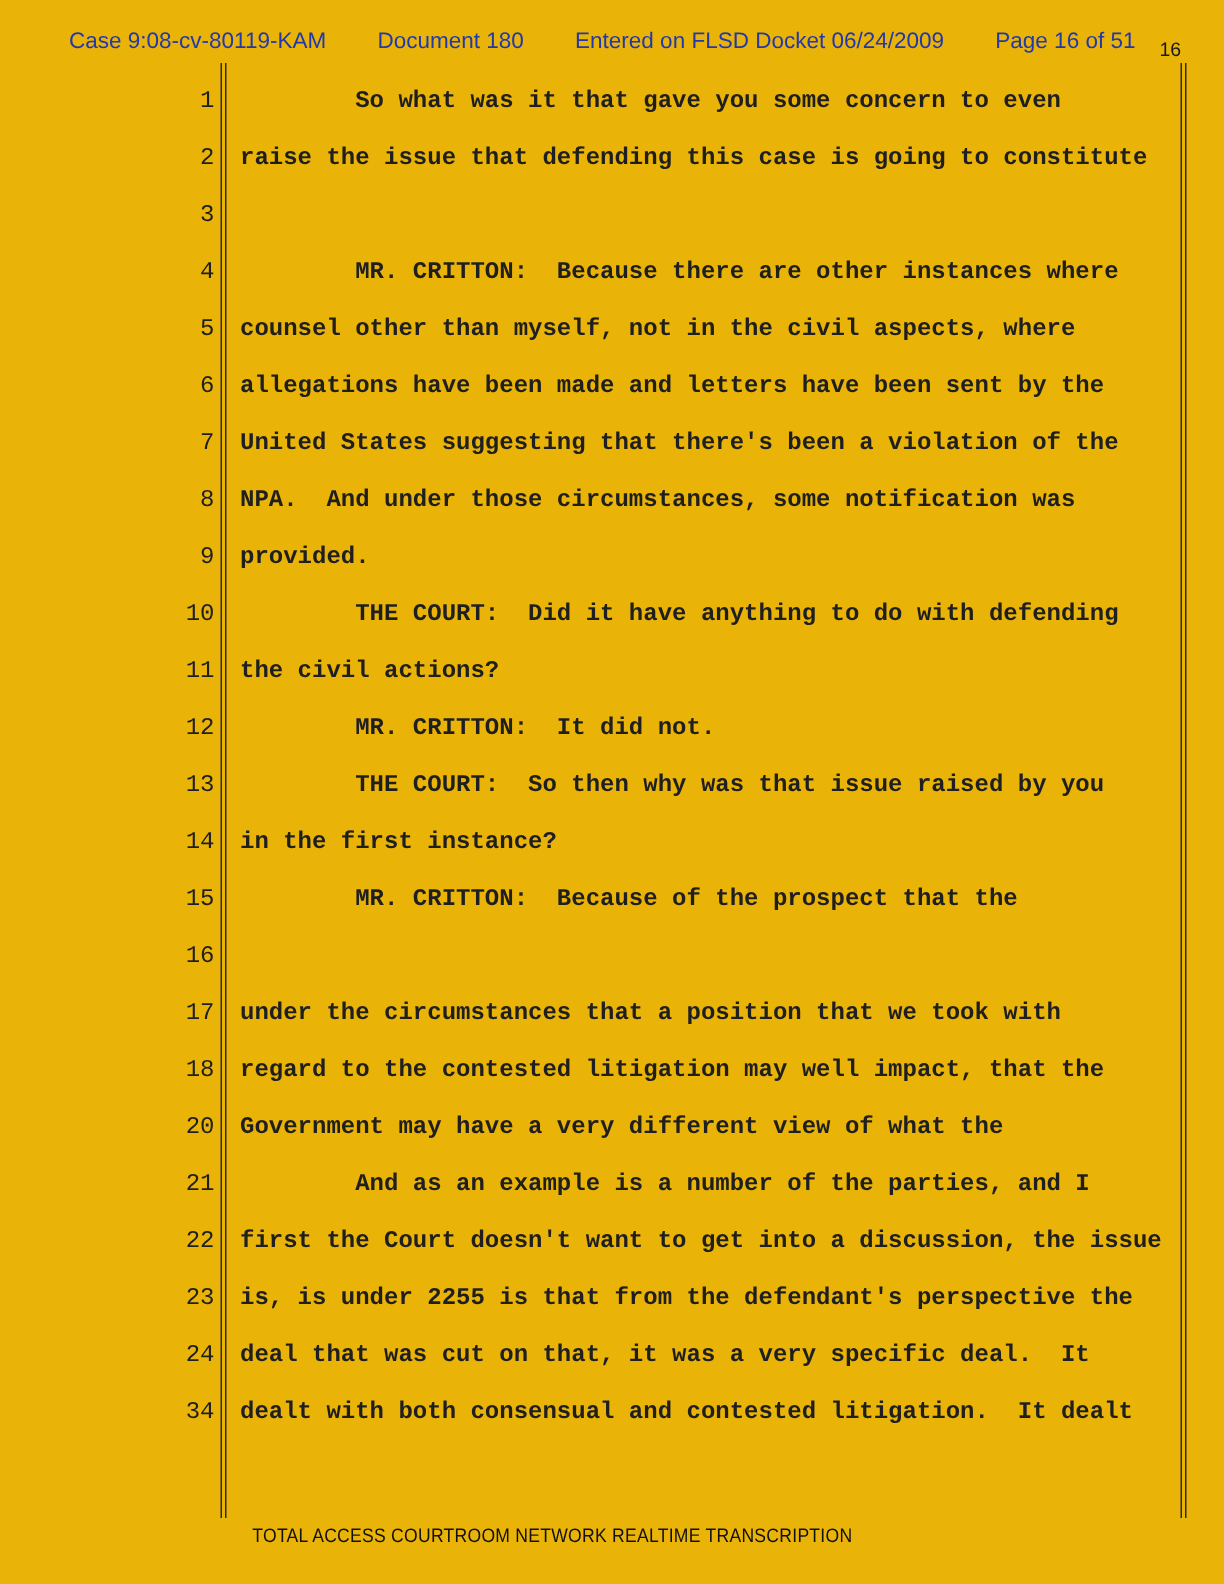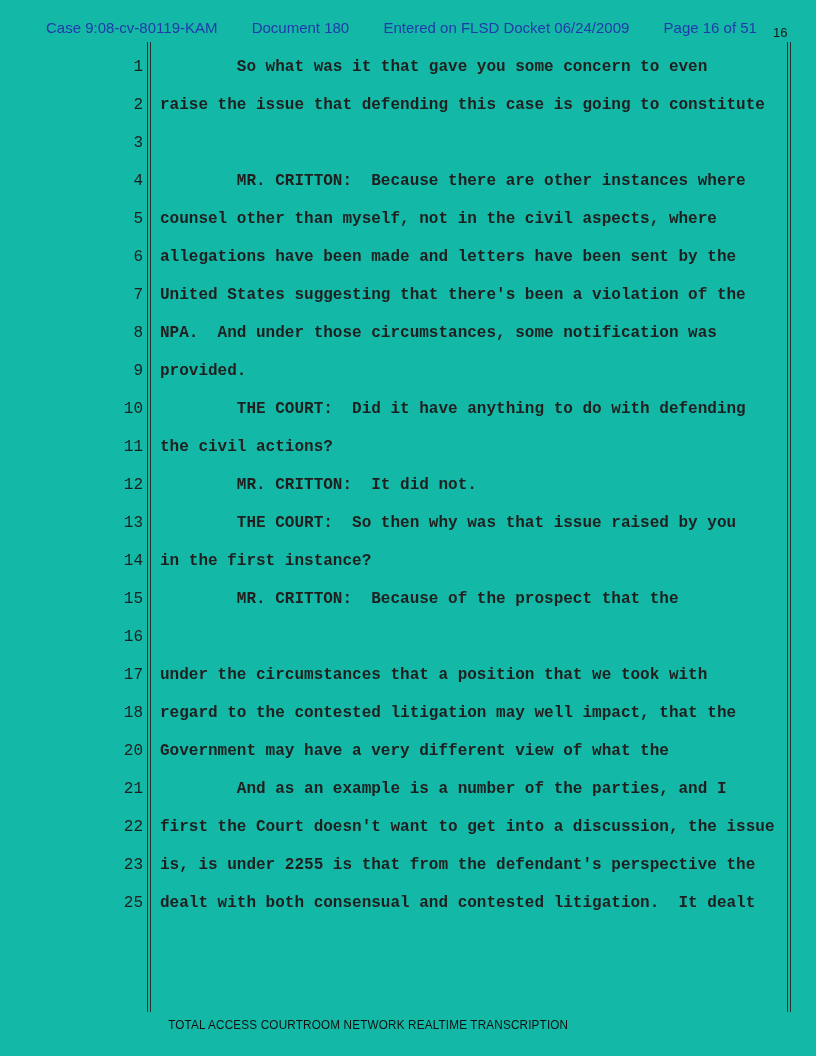--- a/index.html
+++ b/index.html
@@ -5,21 +5,21 @@
   * { margin: 0; padding: 0; box-sizing: content-box; }
   html, body { background: #ffffff; }
   body {
     width: 816px; height: 1056px;
     position: relative;
     font-family: "Liberation Sans", sans-serif;
     overflow: hidden;
   }
   .page {
     position: absolute; inset: 0;
-    background: #14b8a6;
+    background: #eab308;
   }
   
   .stamp-header {
     position: absolute;
     left: 46px; top: 19px; width: 711px;
     display: flex; justify-content: space-between;
     font-family: "Liberation Sans", sans-serif;
     font-size: 15px;
     color: var(--stamp-color, #2239ac);
     white-space: nowrap;
@@ -205,23 +205,27 @@
   <div class="row">
     <span class="num">22</span>
     <span class="txt">first the Court doesn't want to get into a discussion, the issue</span>
   </div>
 
   <div class="row">
     <span class="num">23</span>
     <span class="txt">is, is under 2255 is that from the defendant's perspective the</span>
   </div>
 
-
-  <div class="row">
-    <span class="num">25</span>
+  <div class="row">
+    <span class="num">24</span>
+    <span class="txt">deal that was cut on that, it was a very specific deal.  It</span>
+  </div>
+
+  <div class="row">
+    <span class="num">34</span>
     <span class="txt">dealt with both consensual and contested litigation.  It dealt</span>
   </div>
 </div>
 
   <div class="footer">
     <span>TOTAL ACCESS COURTROOM NETWORK REALTIME TRANSCRIPTION</span>
   </div>
 
 </div>
 

